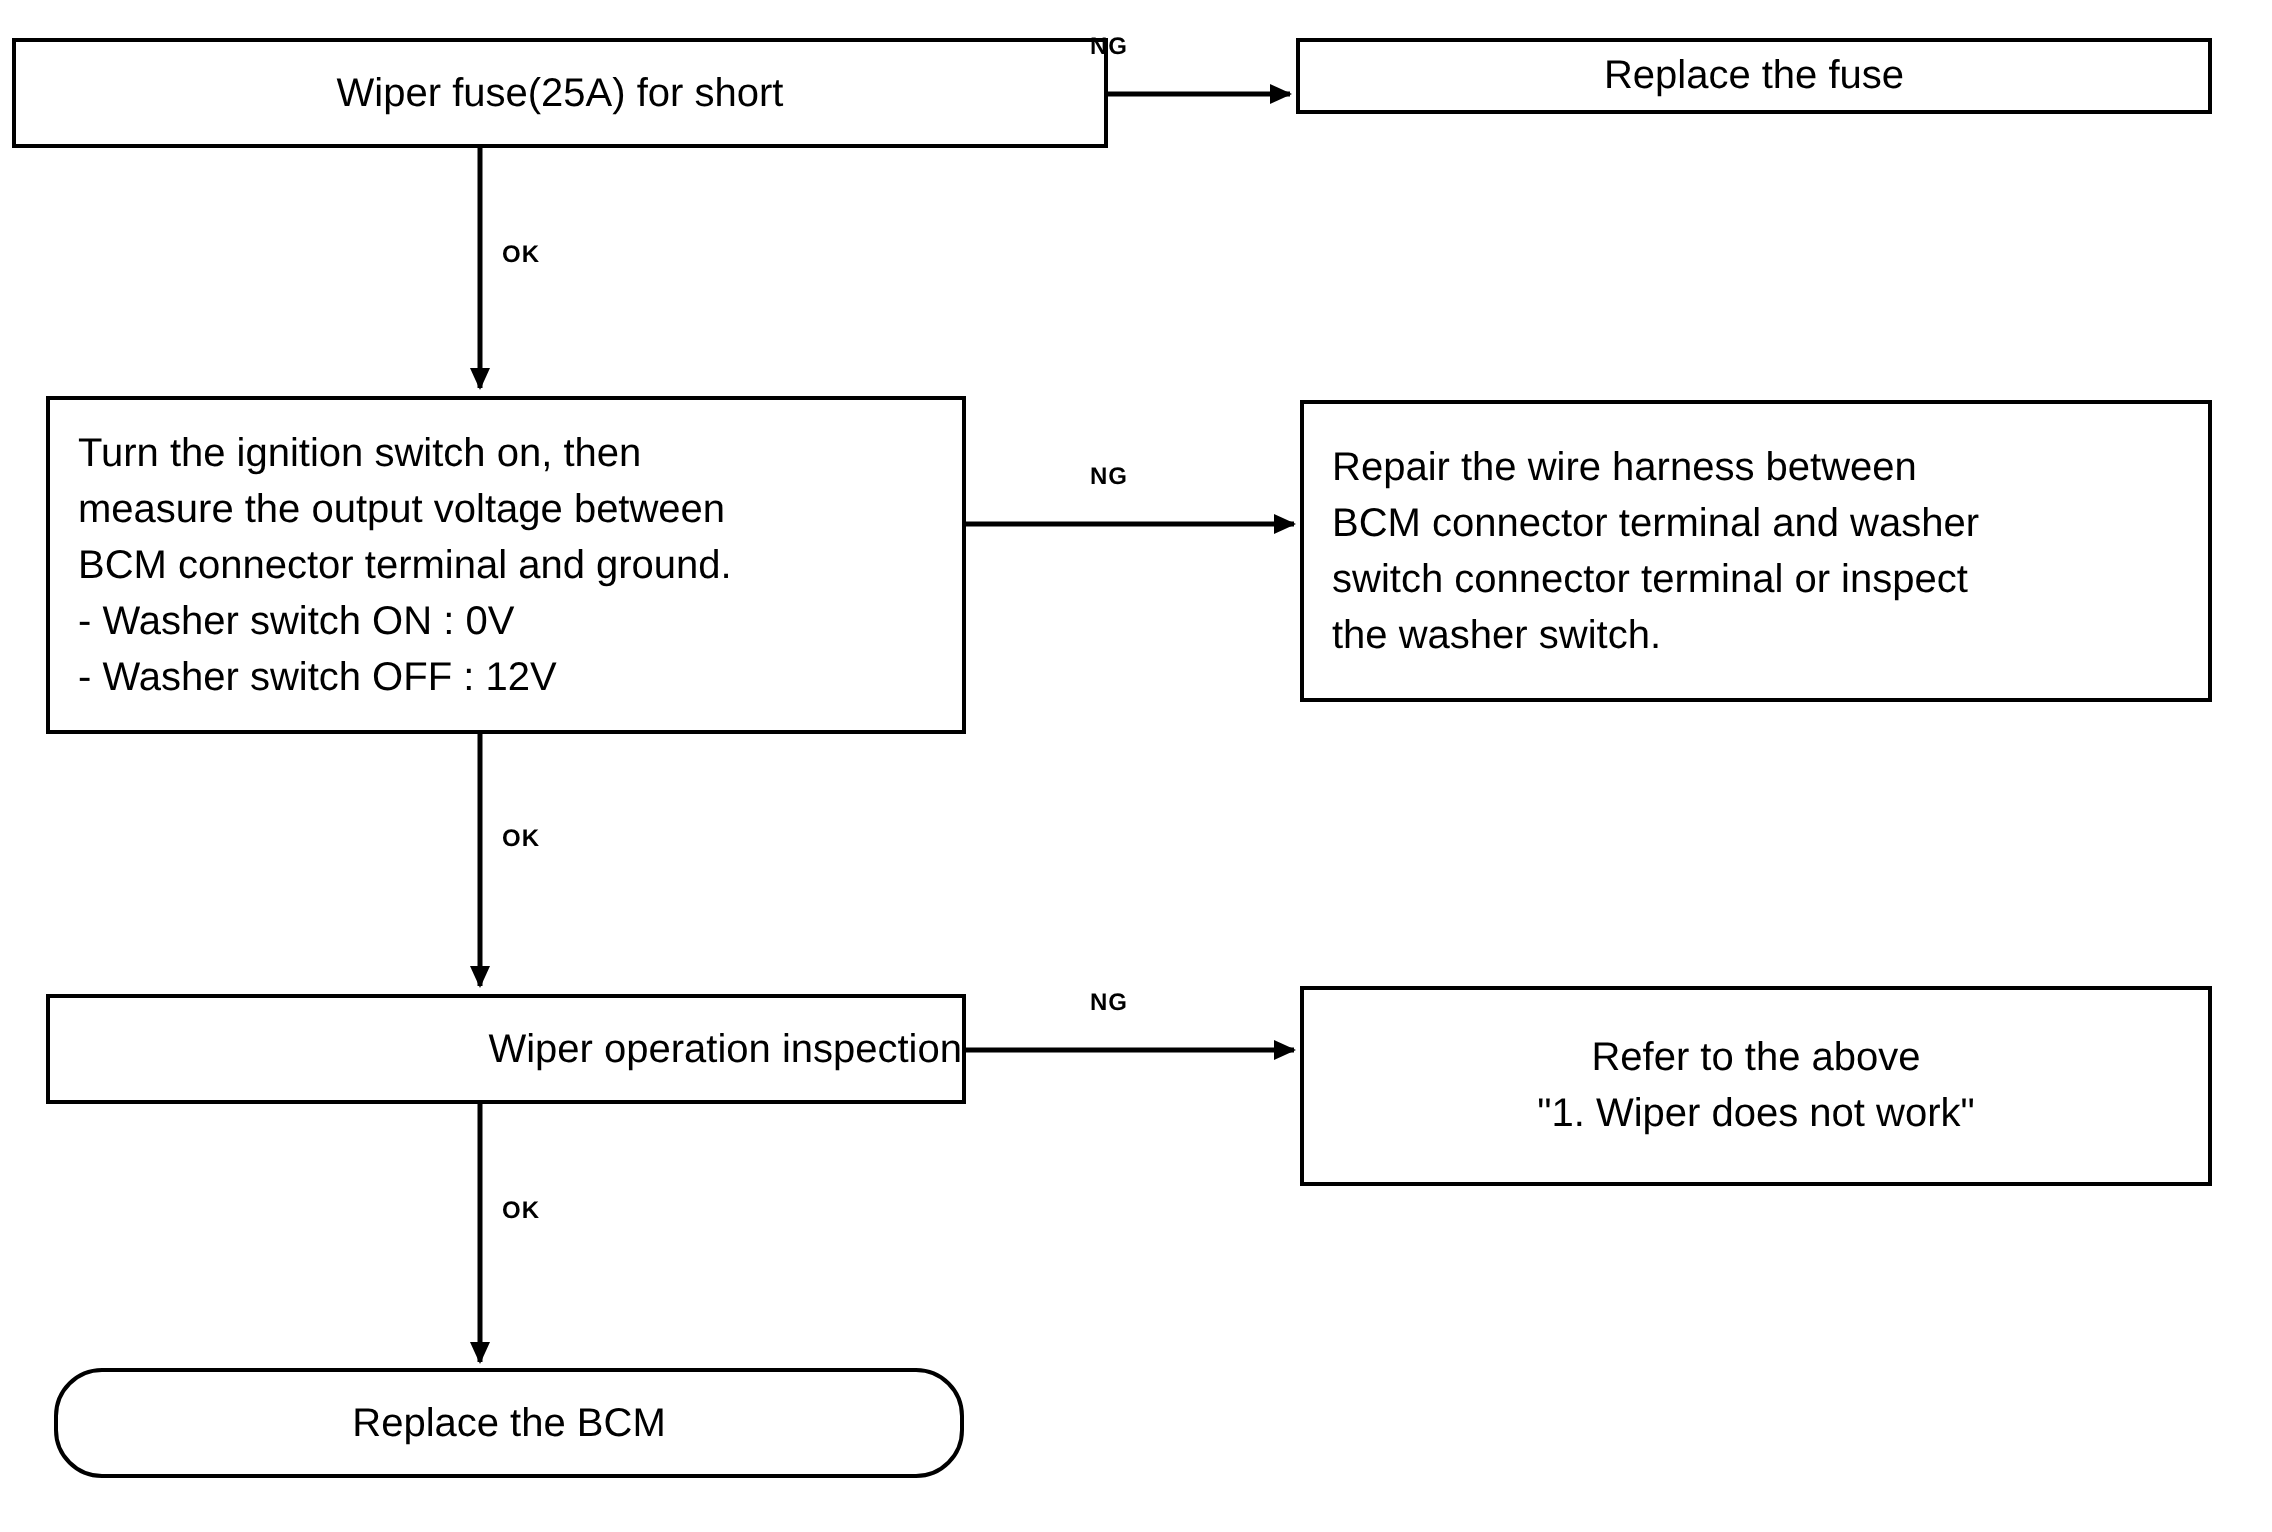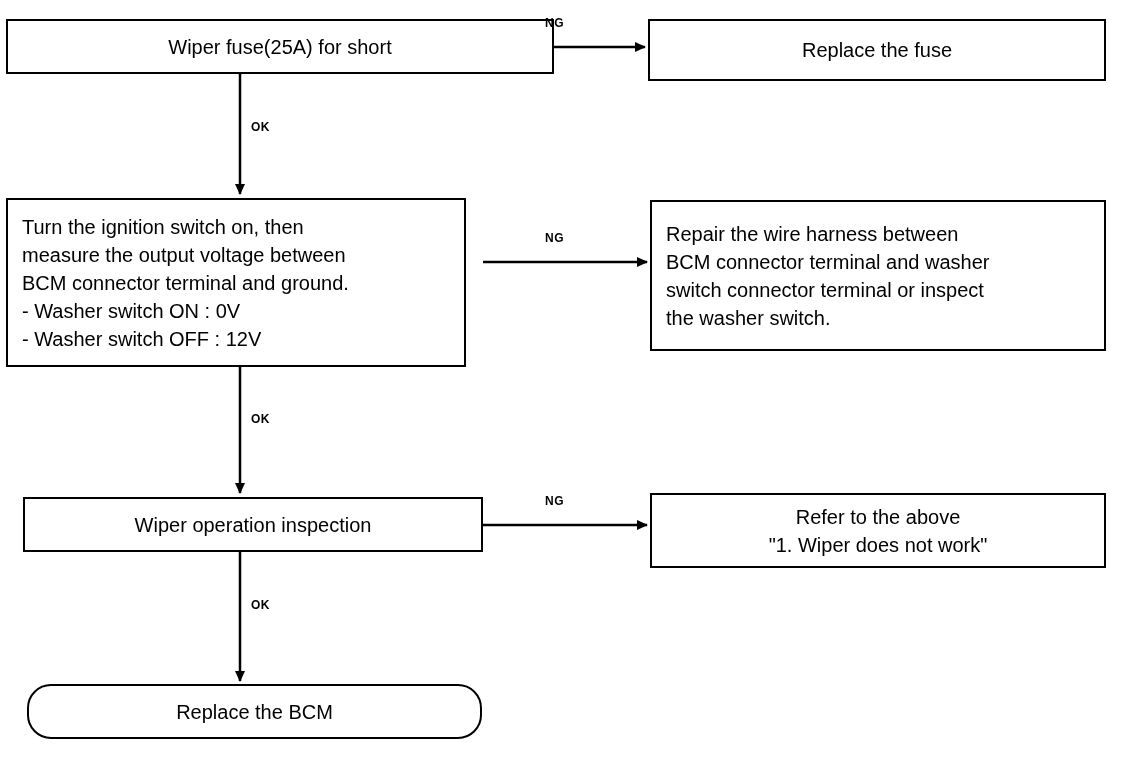--- a/index.html
+++ b/index.html
@@ -74,44 +74,44 @@
 
     <line x1="483" y1="525" x2="647" y2="525" stroke="#000000" stroke-width="2.5" marker-end="url(#arrow)"></line>
 
     <line x1="240" y1="552" x2="240" y2="681" stroke="#000000" stroke-width="2.5" marker-end="url(#arrow)"></line>
   </svg>
 
   <div class="node center" style="left:6px; top:19px; width:548px; height:55px;">
     <span>Wiper fuse(25A) for short</span>
   </div>
 
-  <div class="node center" style="left:648px; top:19px; width:458px; height:62px;">
+  <div class="node center" style="left:648px; top:19px; width:458px; height:38px;">
     <span>Replace the fuse</span>
   </div>
 
-  <div class="node left" style="left:6px; top:198px; width:460px; height:169px;">
+  <div class="node left" style="left:23px; top:198px; width:460px; height:169px;">
     <span>Turn the ignition switch on, then
 measure the output voltage between
 BCM connector terminal and ground.
 - Washer switch ON : 0V
 - Washer switch OFF : 12V</span>
   </div>
 
   <div class="node left" style="left:650px; top:200px; width:456px; height:151px;align-items:center;">
     <span>Repair the wire harness between
 BCM connector terminal and washer
 switch connector terminal or inspect
 the washer switch.</span>
   </div>
 
-  <div class="node center" style="left:23px; top:497px; width:460px; height:55px;">
+  <div class="node center" style="left:23px; top:497px; width:460px; height:55px;justify-content:flex-end;">
     <span>Wiper operation inspection</span>
   </div>
 
-  <div class="node center" style="left:650px; top:493px; width:456px; height:75px;">
+  <div class="node center" style="left:650px; top:493px; width:456px; height:100px;">
     <span>Refer to the above
 "1. Wiper does not work"</span>
   </div>
 
   <div class="node center" style="left:27px; top:684px; width:455px; height:55px;border-radius:24px;">
     <span>Replace the BCM</span>
   </div>
 
   <div class="edge-label" style="left:545px; top:16px;">NG</div>
 

